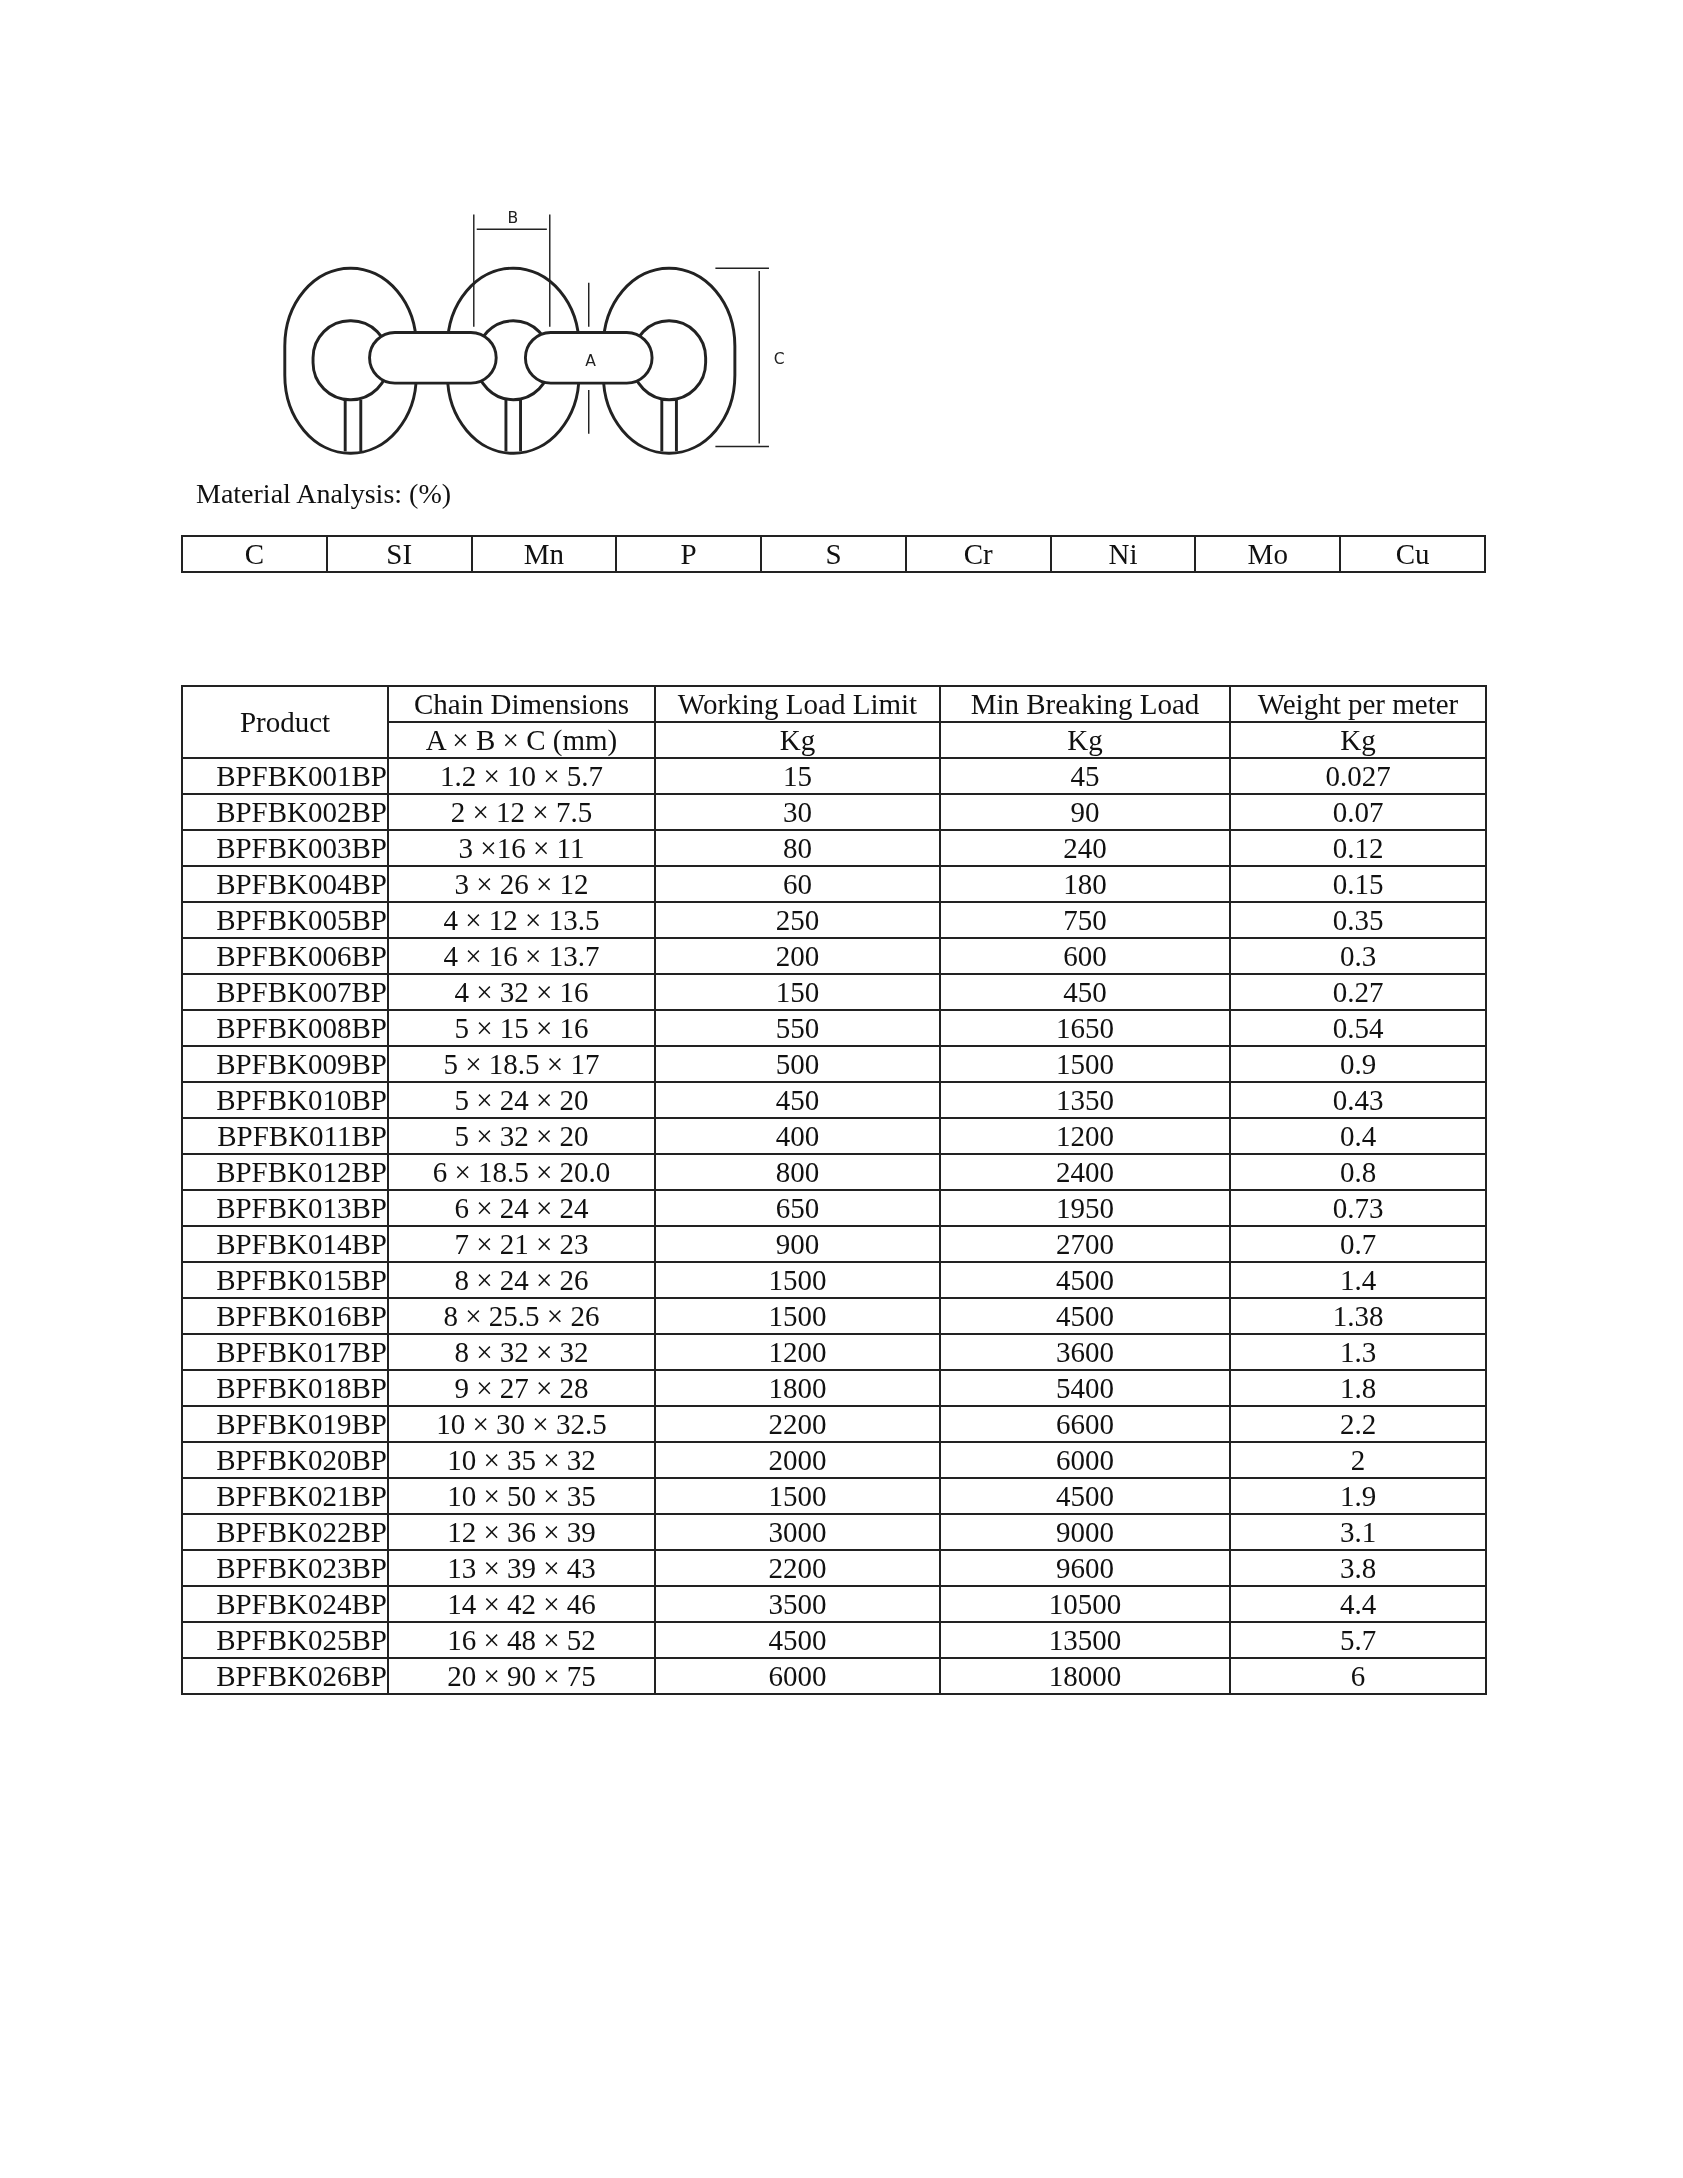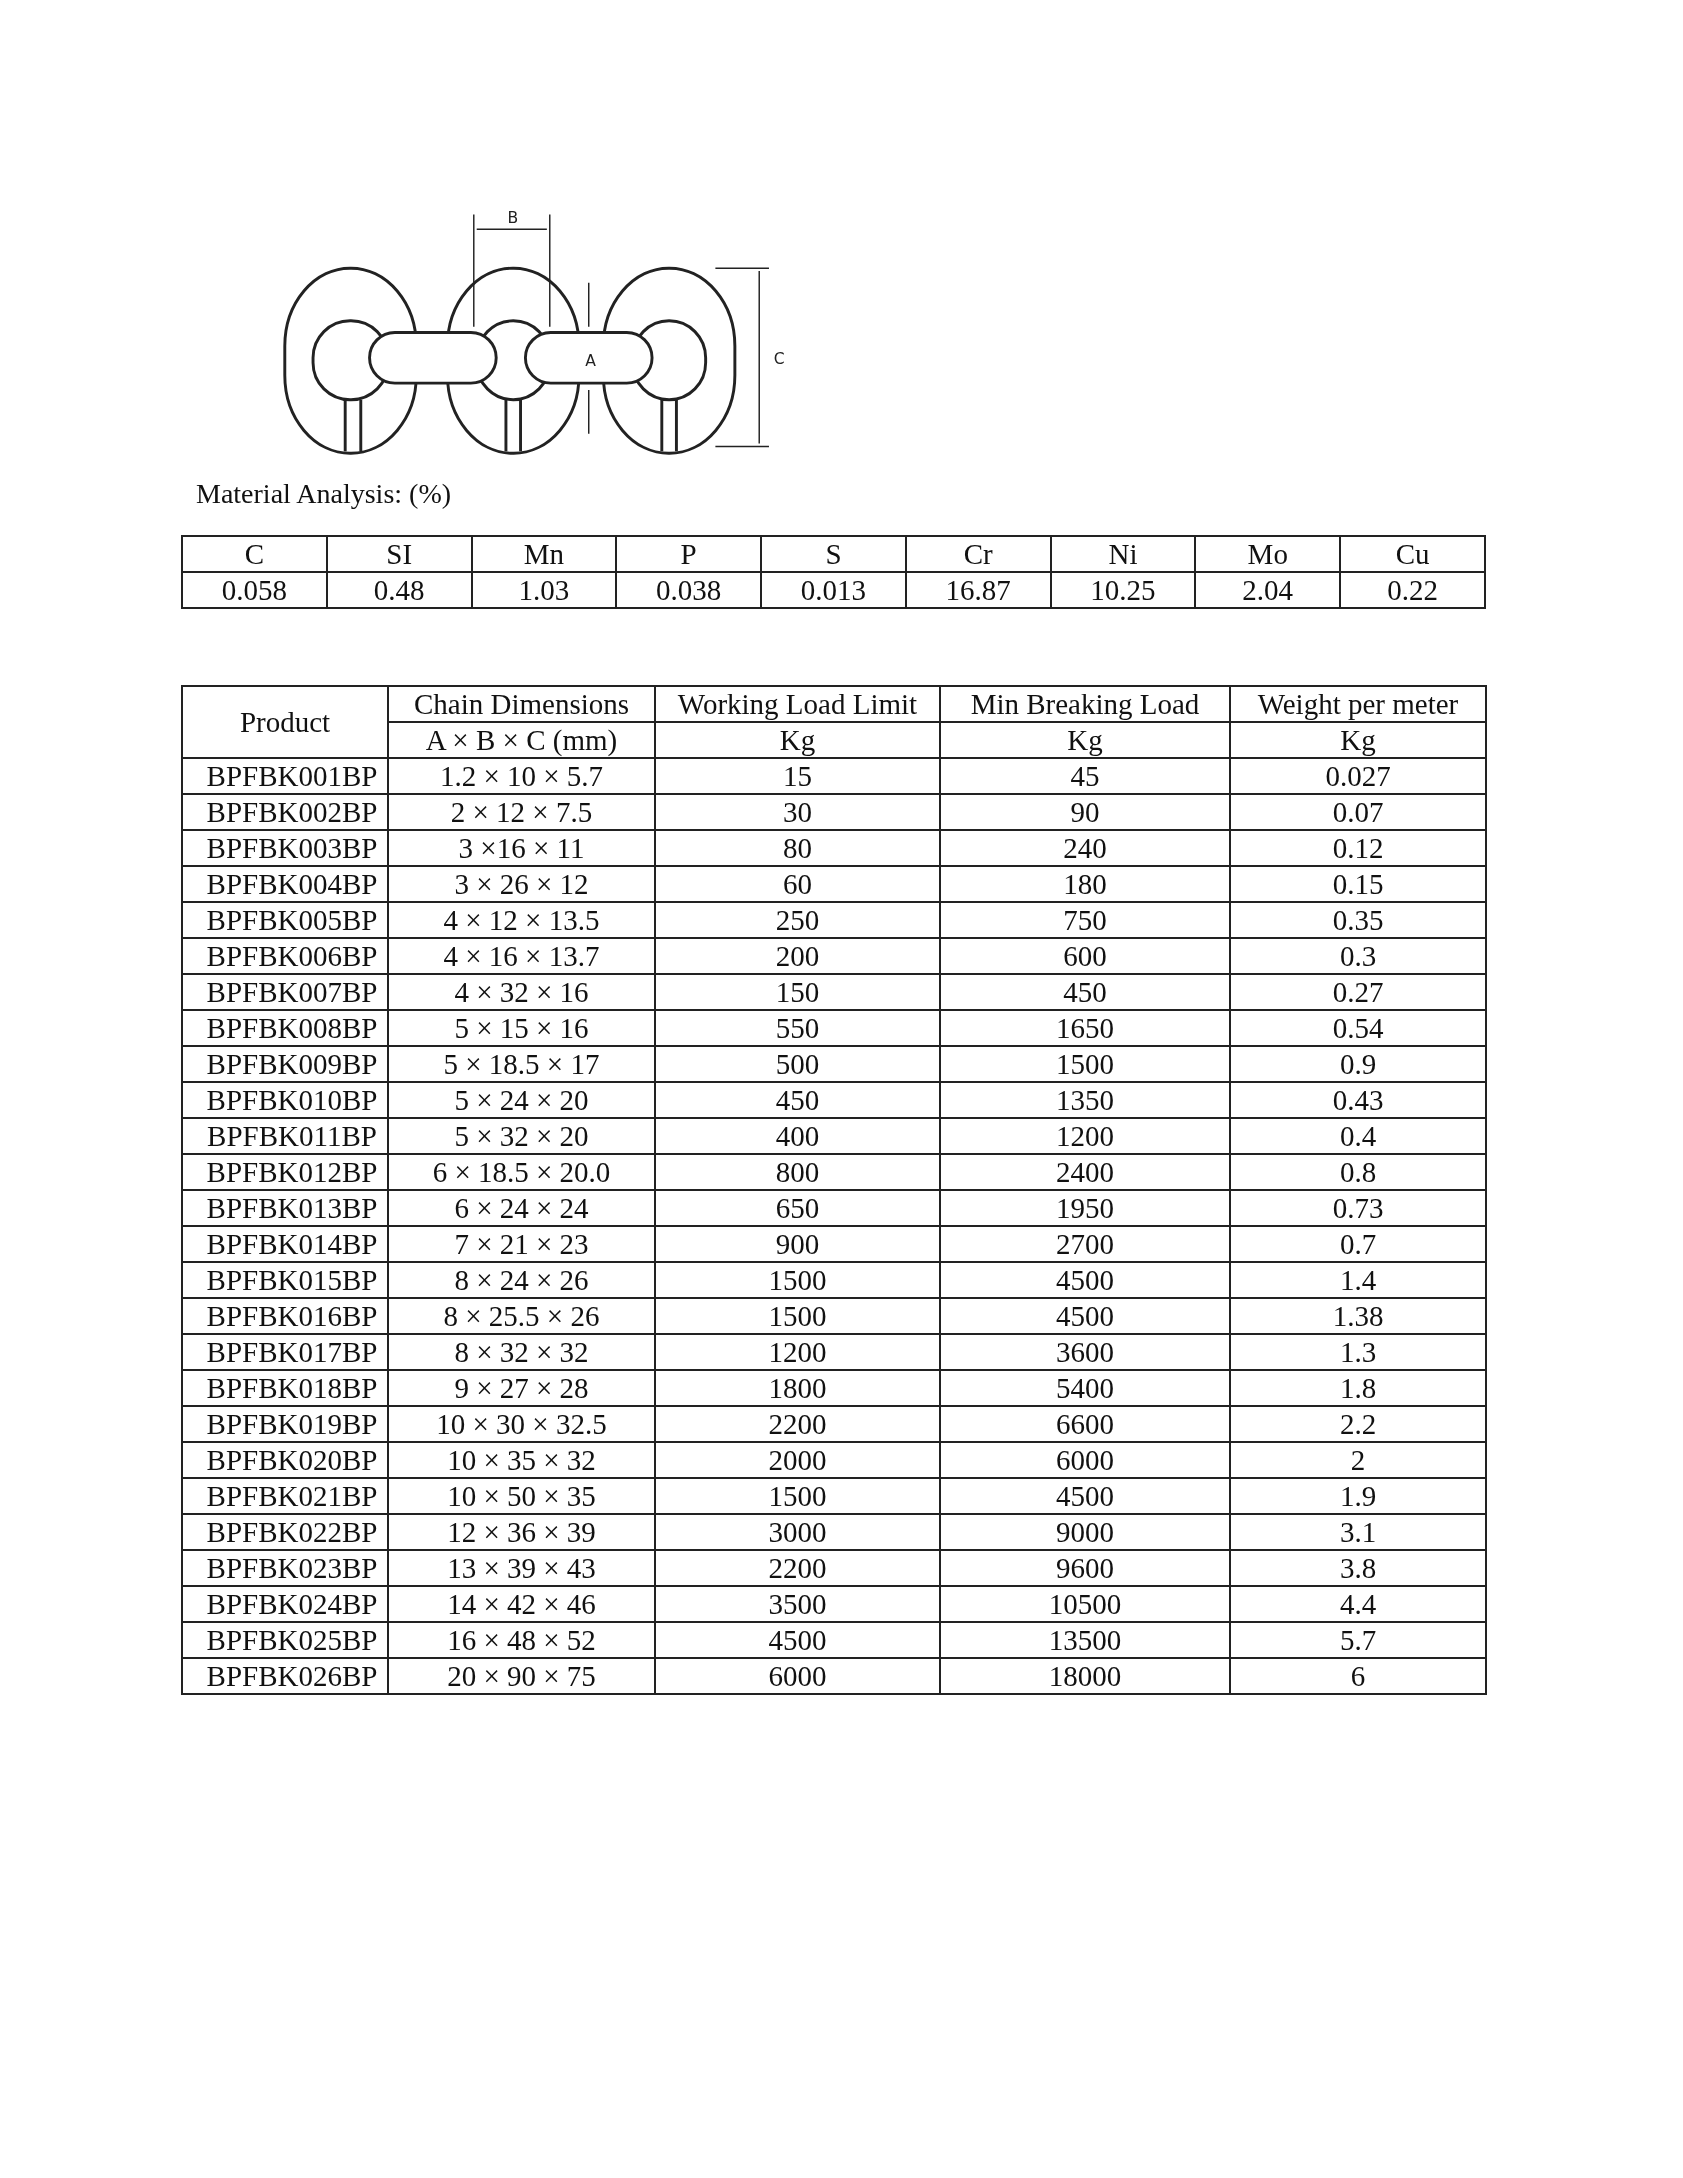--- a/index.html
+++ b/index.html
@@ -5,21 +5,21 @@
   html, body { margin:0; padding:0; background:#ffffff; }
   body { width:1683px; height:2178px; position:relative; font-family:"Liberation Serif", "DejaVu Serif", serif; color:#111; }
   .diagram { position:absolute; left:277px; top:188px; width:1208px; height:287px; }
   .mat-title { position:absolute; left:196px; top:478px; font-size:28px; }
   table { border-collapse:collapse; position:absolute; table-layout:fixed; }
   td, th { border:2px solid #222; text-align:center; font-weight:normal; padding:0; font-size:29px; line-height:30px; white-space:nowrap; overflow:hidden; }
   #mat-table { left:181px; top:535px; width:1305px; }
   #mat-table td, #mat-table th { height:34px; }
   #main-table { left:181px; top:663px; width:1305px;margin-top:22px; }
   #main-table td, #main-table th { height:34px; }
-  #main-table td.prod { text-align:center; padding-left:14px; }
+  #main-table td.prod { text-align:right; padding-left:14px; }
 </style>
 </head>
 <body>
 
 <svg class="diagram" viewBox="0 0 1240 290" fill="none" stroke="#222" stroke-width="3">
 
   <rect x="8" y="80" width="135" height="190" rx="67" ry="80"></rect>
   <rect x="37" y="134" width="77" height="81" rx="38"></rect>
 
   <rect x="175" y="80" width="135" height="190" rx="67" ry="80"></rect>
@@ -60,31 +60,20 @@
       <tr>
     <th>C</th>
     <th>SI</th>
     <th>Mn</th>
     <th>P</th>
     <th>S</th>
     <th>Cr</th>
     <th>Ni</th>
     <th>Mo</th>
     <th>Cu</th>
-  </tr>
-  <tr>
-    <td>0.058</td>
-    <td>0.48</td>
-    <td>1.03</td>
-    <td>0.038</td>
-    <td>0.013</td>
-    <td>16.87</td>
-    <td>10.25</td>
-    <td>2.04</td>
-    <td>0.22</td>
   </tr>
 </tbody>
   </table>
 
 <table id="main-table">
   <colgroup>
     <col style="width:206px">
       <col style="width:267px">
       <col style="width:285px">
       <col style="width:290px">

